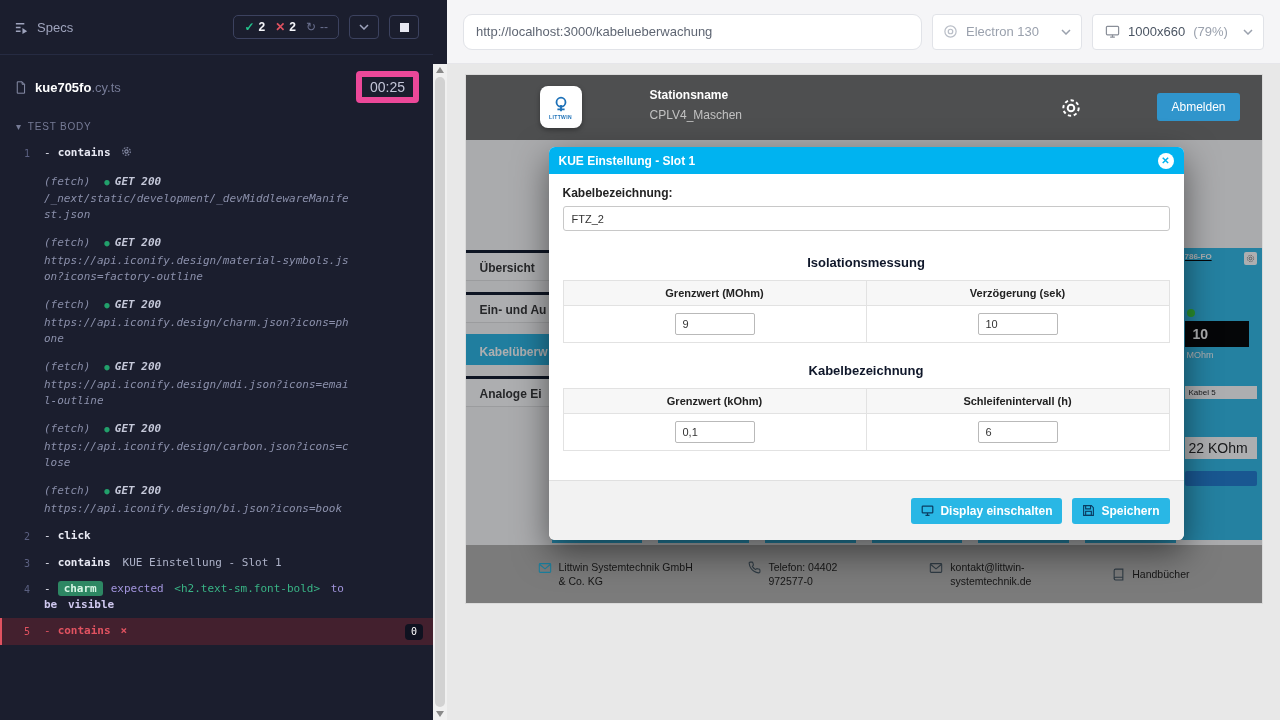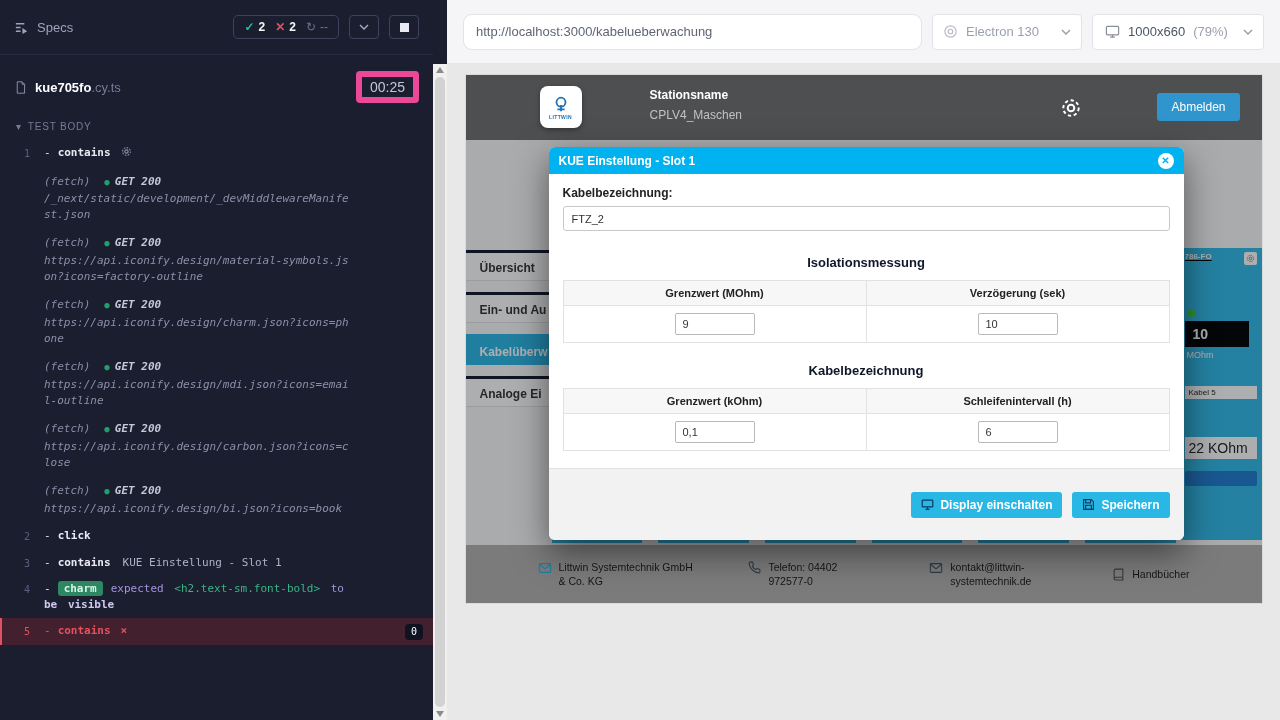--- a/index.html
+++ b/index.html
@@ -123,21 +123,21 @@
   .modal-close { margin-left:auto; width:16px; height:16px; border-radius:50%; background:#fff; color:#00b3f0; font-size:10px; font-weight:700; display:flex; align-items:center; justify-content:center; cursor:pointer; }
   .modal-body { flex:1; padding:10px 14px 0 14px; }
   .field-label { font-weight:700; font-size:12px; color:#222; margin:2px 0 6px; }
   .field-input { width:100%; height:25px; border:1px solid #c8c8c8; border-radius:3px; padding:0 8px; font-size:11px; color:#333; font-family:"Liberation Sans", sans-serif; }
   .sec-heading { text-align:center; font-weight:700; font-size:13px; color:#0f172a; margin:24px 0 10px; }
   .sec-heading.second { margin-top:20px; }
   .meas-table { width:100%; border-collapse:collapse; }
   .meas-table th { border:1px solid #e2e2e2; background:#f7f7f7; font-size:11px; font-weight:700; color:#222; padding:6px; text-align:center; width:50%; }
   .meas-table td { border:1px solid #e2e2e2; padding:7px; text-align:center; }
   .meas-table input { width:80px; height:22px; border:1px solid #b9b9b9; border-radius:2px; padding:0 7px; font-size:11px; color:#333; font-family:"Liberation Sans", sans-serif; }
-  .modal-footer { height:72px; background:#f2f2f2; border-top:1px solid #e0e0e0; display:flex; align-items:center; justify-content:flex-end; gap:10px; padding:0 14px; flex:none;margin-top:12px; }
+  .modal-footer { height:60px; background:#f2f2f2; border-top:1px solid #e0e0e0; display:flex; align-items:center; justify-content:flex-end; gap:10px; padding:0 14px; flex:none;margin-top:12px; }
   .cyan-btn { background:#29b7e5; color:#fff; border:none; border-radius:3px; font-size:12px; font-weight:700; padding:6px 10px; display:flex; align-items:center; gap:6px; cursor:pointer; font-family:"Liberation Sans", sans-serif; }
 </style>
 </head>
 <body>
 
 <div class="page">
 
   <aside class="reporter">
     <div class="rep-header">
       <div class="specs-btn">

